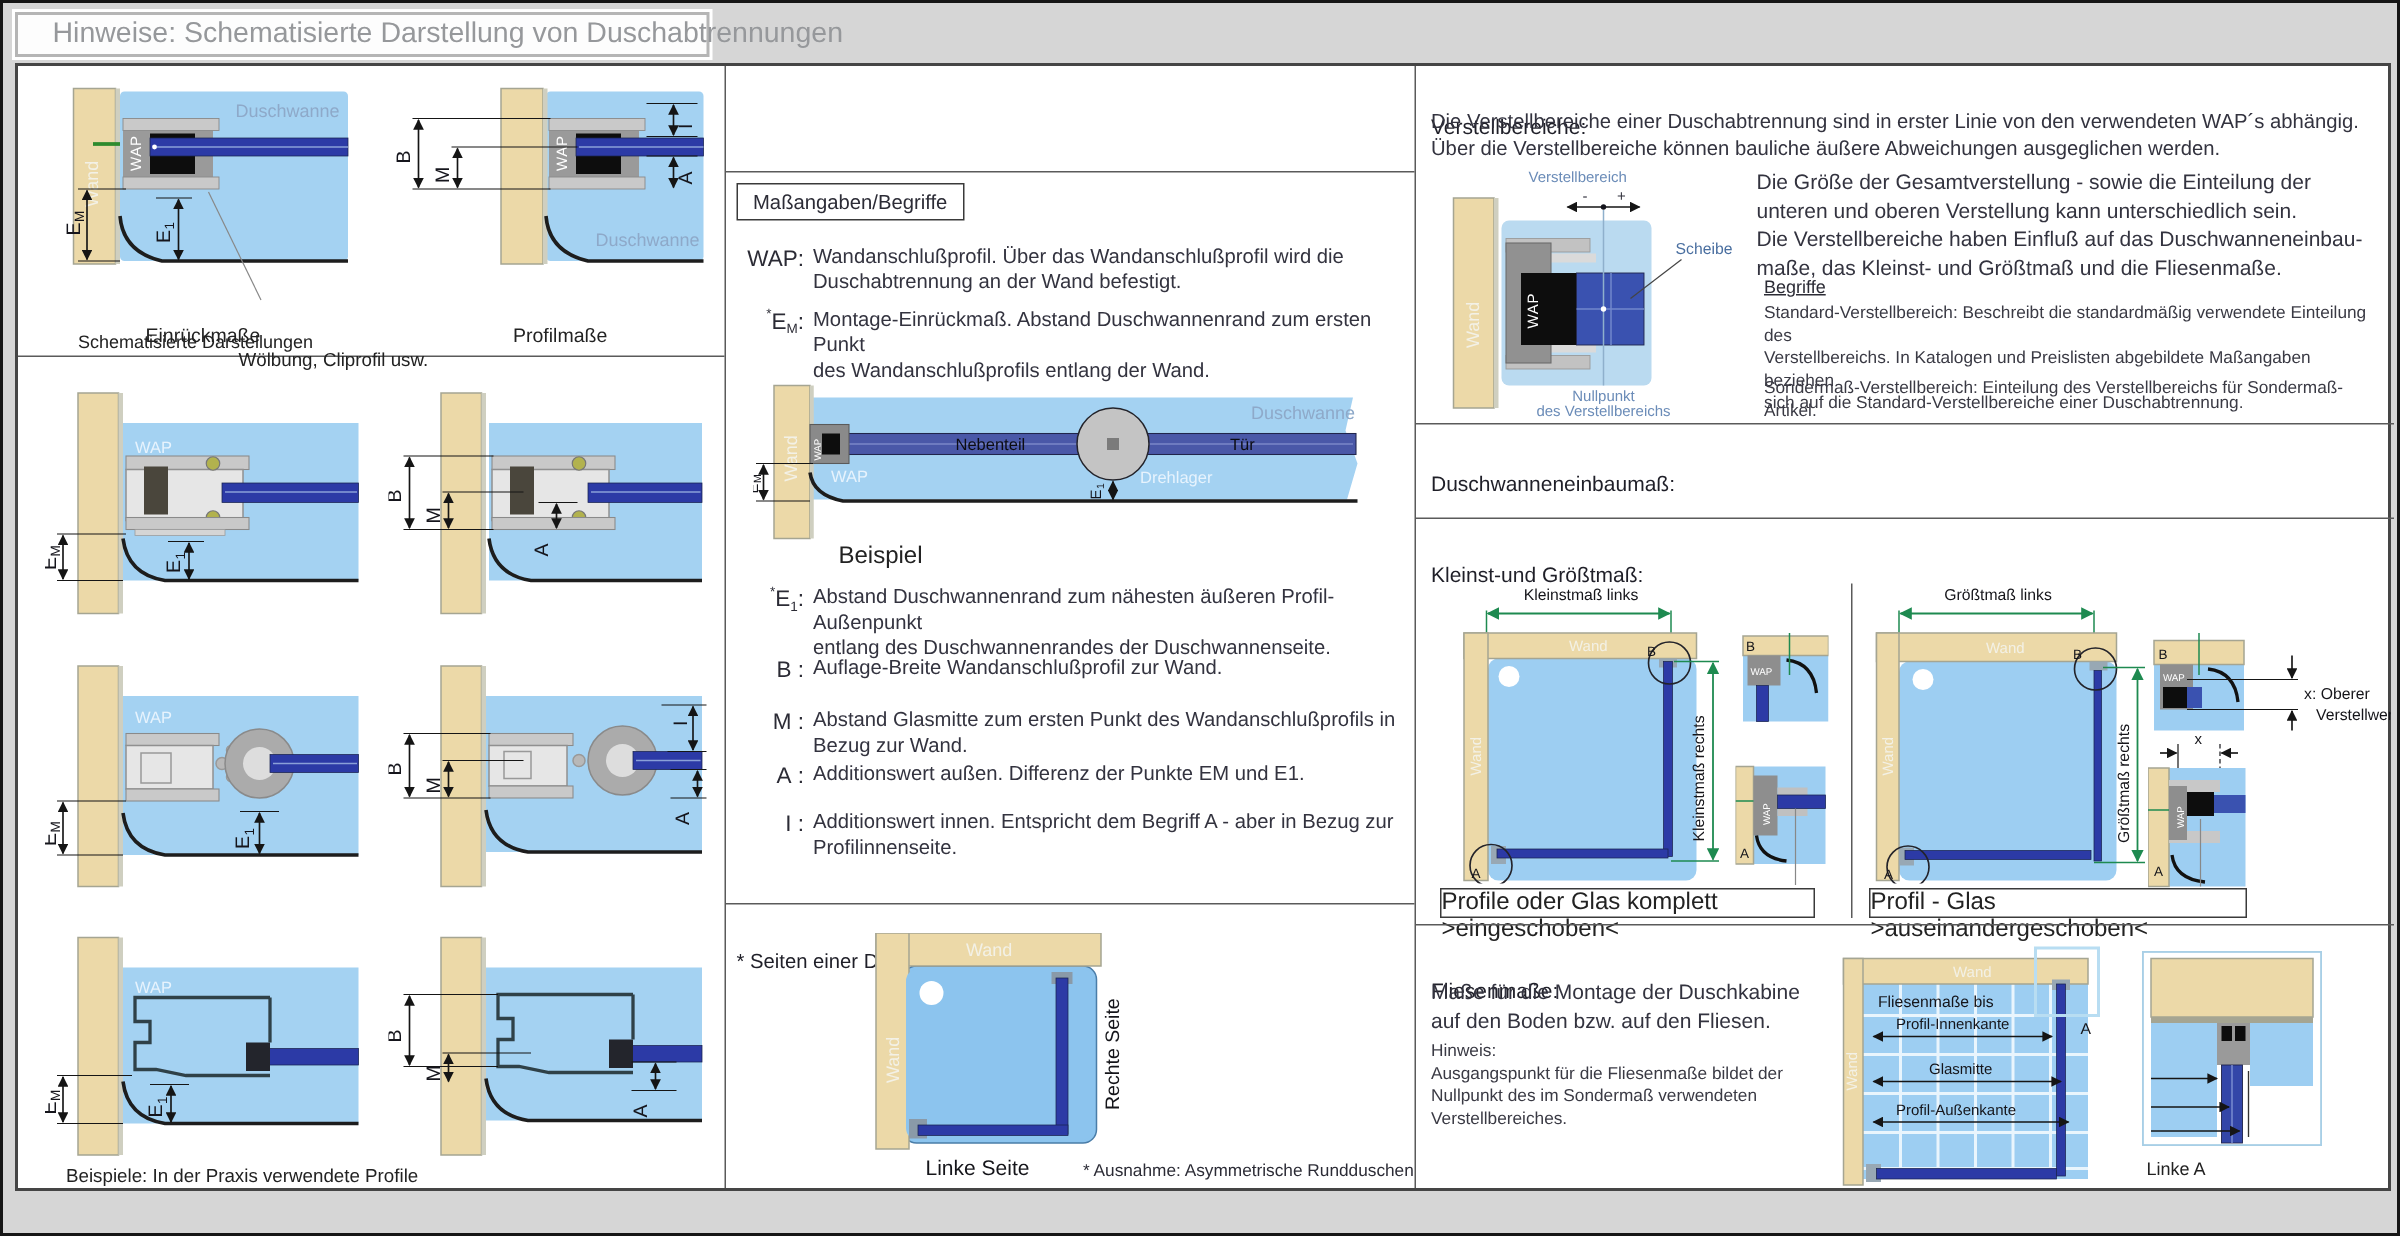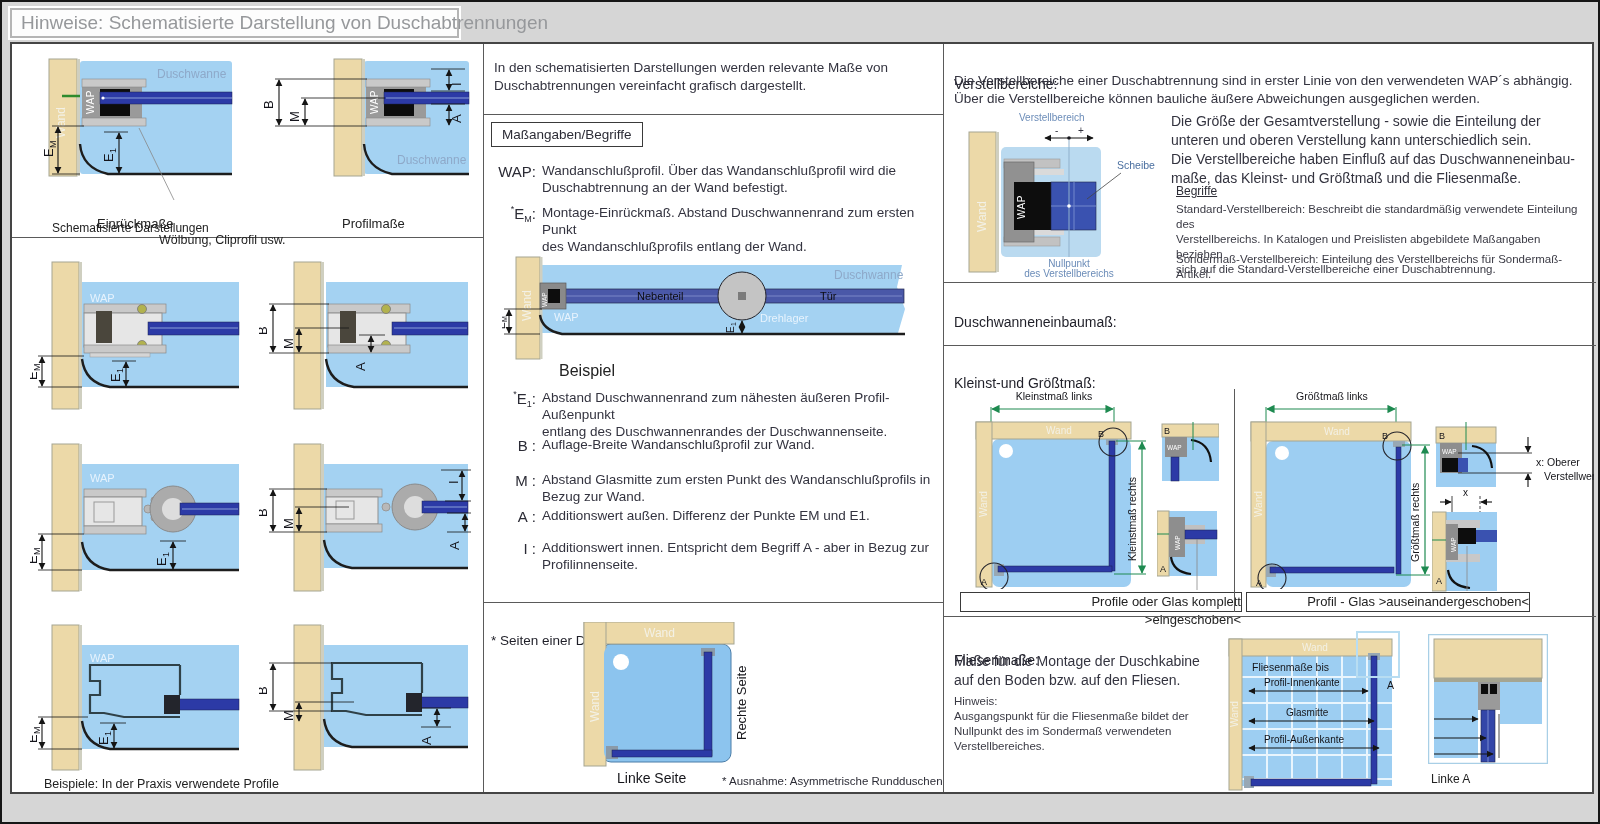--- a/index.html
+++ b/index.html
@@ -1,33 +1,33 @@
 <!DOCTYPE html>
 <html><head>
 <meta charset="utf-8">
 <style>
   html,body{margin:0;padding:0;background:#c9c9c9;font-family:"Liberation Sans",sans-serif;}
   #stage{position:relative;width:1600px;height:824px;background:#d6d6d6;border:2px solid #161616;box-sizing:border-box;overflow:hidden;}
   .abs{position:absolute;}
   
   #title-box{left:8px;top:6px;width:436px;height:26px;background:#fdfdfd;border:2px solid #b5b5b5;
-    box-shadow:0 0 0 2px #ffffff;color:#96989b;font-size:19px;line-height:26px;padding-left:9px;white-space:nowrap;}
+    box-shadow:0 0 0 2px #ffffff;color:#96989b;font-size:19px;line-height:26px;padding-left:23px;white-space:nowrap;}
   
   #main{left:8px;top:40px;width:1584px;height:752px;background:#ffffff;border:2px solid #454545;box-sizing:border-box;}
   .vdiv{position:absolute;top:0;bottom:0;width:1px;background:#5a5a5a;}
   .hline{position:absolute;height:1px;background:#5a5a5a;}
   .col{position:absolute;top:0;height:748px;}
   
   .sechead{font-size:14px;color:#1f1f28;margin-top:24px;}
   .body13{font-size:13.5px;color:#33333f;line-height:18px;white-space:pre-line;}
   .body14{font-size:14px;color:#33333f;line-height:19px;white-space:pre-line;}
   .small11{font-size:11.5px;color:#3a3a44;line-height:15px;white-space:pre-line;}
   .cap{font-size:12.5px;color:#222;}
   .boxed{border:1px solid #3a3a3a;display:inline-block;padding:4px 10px;font-size:13.5px;color:#2c2c36;}
-  .capbox{border:1px solid #3a3a3a;text-align:right;font-size:13px;color:#222;line-height:18px;height:18px;padding-left:32px;}
+  .capbox{border:1px solid #3a3a3a;text-align:left;font-size:16px;color:#222;line-height:18px;height:18px;}
   .def-term{position:absolute;left:6px;width:46px;text-align:right;font-size:15px;color:#2b2b35;}
   .def-term sup{font-size:9px;vertical-align:7px;}
   .def-term sub{font-size:9px;vertical-align:-3px;}
   .def-text{position:absolute;left:58px;width:400px;font-size:13.5px;color:#33333f;line-height:17px;white-space:pre-line;}
   
   svg text{font-family:"Liberation Sans",sans-serif;}
   .sw{fill:#f3f1e6;font-size:12px;}
   .sw10{fill:#f3f1e6;font-size:10px;}
   .swap{fill:#ffffff;font-size:10px;letter-spacing:.5px;}
   .swap7{fill:#ffffff;font-size:6.5px;}
@@ -435,22 +435,20 @@
           <line class="dl" x1="178" y1="92" x2="178" y2="109" marker-start="url(#ar)" marker-end="url(#ar)"></line>
           <g transform="translate(172,128) rotate(-90)">
               <text class="sdim">A</text>
             </g>
         </g>
       </svg>
       <div class="abs cap" style="left:32px;top:733px">Beispiele: In der Praxis verwendete Profile</div>
     </div>
 
     <div class="col" style="left:472px;width:459px">
-      <div class="abs body13" style="left:10px;top:15px;width:435px">In den schematisierten Darstellungen werden relevante Maße von
-Duschabtrennungen vereinfacht grafisch dargestellt.</div>
       <div class="hline" style="left:0;width:459px;top:70px"></div>
       <div class="abs boxed" style="left:7px;top:78px">Maßangaben/Begriffe</div>
 
       <div class="abs" style="top:118px;left:0;width:459px">
         <span class="def-term"><sup></sup><span>WAP</span><sub></sub><span>:</span></span>
         <span class="def-text">Wandanschlußprofil. Über das Wandanschlußprofil wird die
 Duschabtrennung an der Wand befestigt.</span>
       </div>
       <div class="abs" style="top:160px;left:0;width:459px">
         <span class="def-term"><sup>*</sup><span>E</span><sub>M</sub><span>:</span></span>

